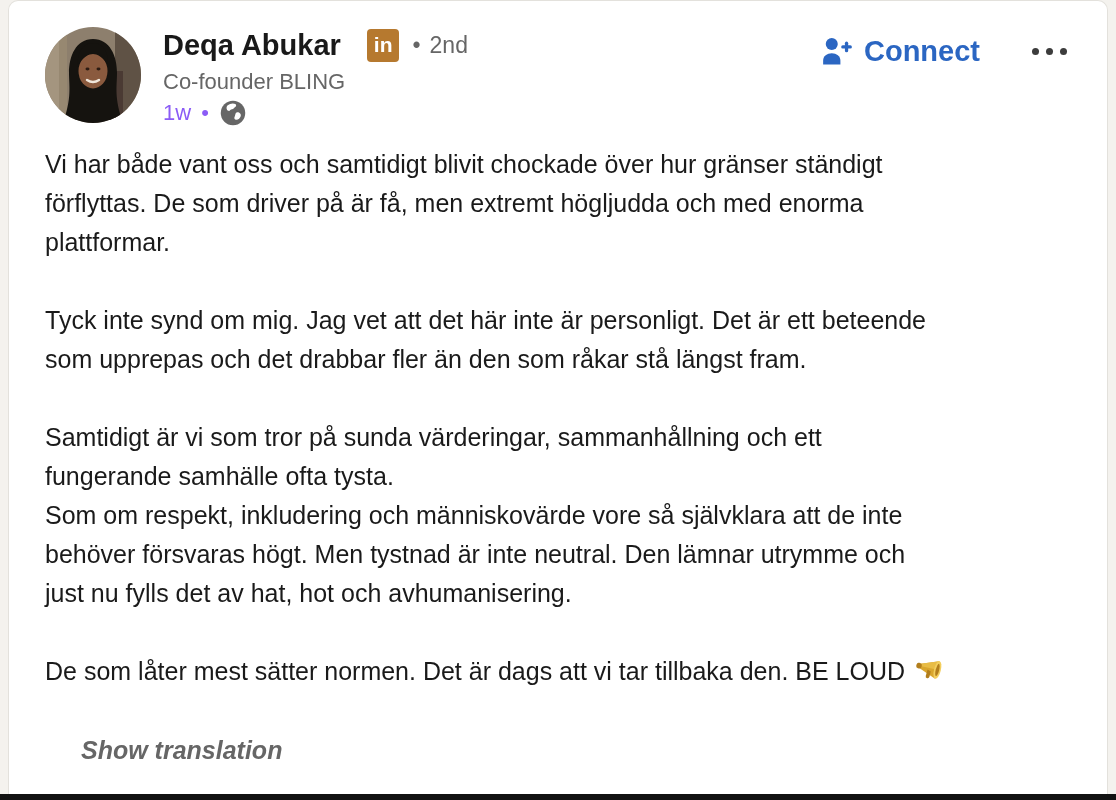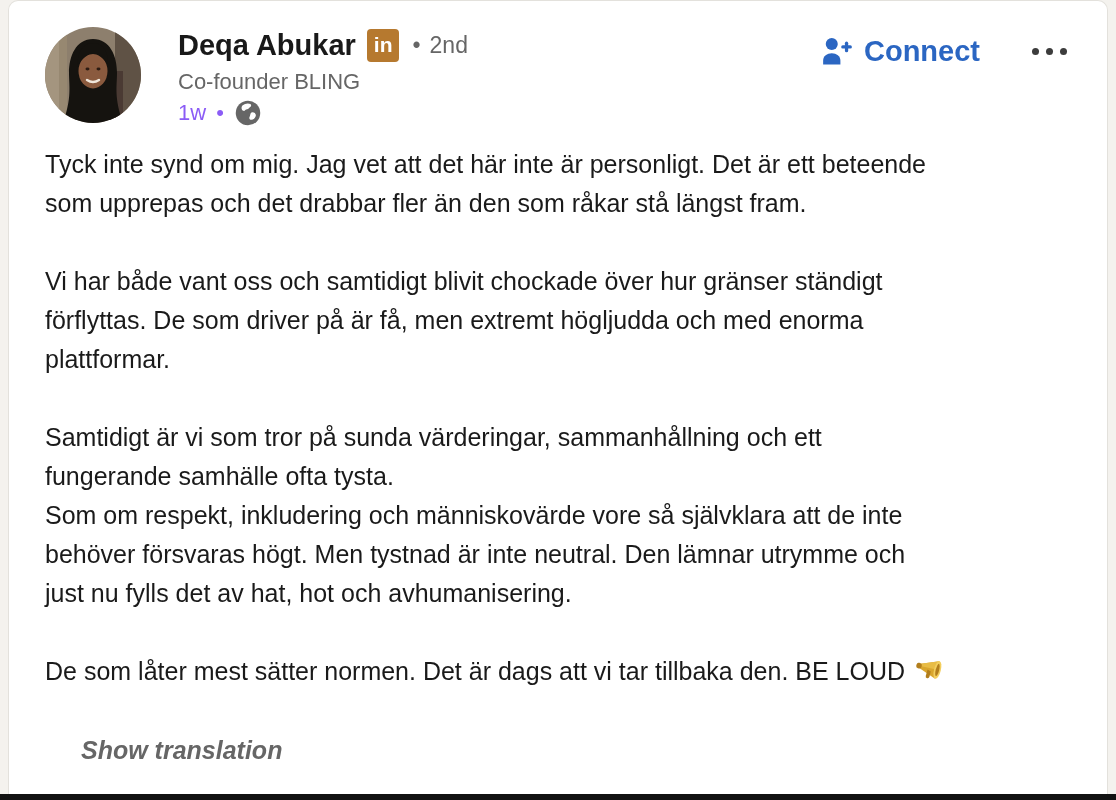--- a/index.html
+++ b/index.html
@@ -25,28 +25,28 @@
   }
 
   
   .header { position:relative; height:132px; }
   .avatar {
     position:absolute; left:36px; top:26px;
     width:96px; height:96px; border-radius:50%;
     overflow:hidden; cursor:pointer;
   }
   .avatar svg { display:block; width:100%; height:100%; }
-  .author-block { position:absolute; left:169px; top:27px; }
+  .author-block { position:absolute; left:154px; top:27px; }
   .name-row { display:flex; align-items:center; }
   .author-name {
     font-size:29px; font-weight:700; color:#191919; line-height:34px;
     cursor:pointer;
   }
   .premium-badge {
-    margin-left:11px;
+    margin-left:26px;
     background:#B6792F; color:#ffffff;
     font-size:21px; font-weight:700;
     line-height:1;
     padding:5px 7px 7px 7px;
     border-radius:4px;
   }
   .name-sep { margin:0 9px 0 13px; color:#666666; font-size:23px; }
   .degree { color:#666666; font-size:23px; }
   .headline { margin-top:6px; color:#666666; font-size:22px; line-height:28px; }
   .time-row { margin-top:3px; display:flex; align-items:center; color:#8b5cf6; font-size:22px; }
@@ -149,25 +149,25 @@
       </button>
       <button class="more-btn">
         <span class="dot"></span>
         <span class="dot"></span>
         <span class="dot"></span>
       </button>
     </div>
   </div>
 
   <div class="post-body">
-    <p>Tyck inte synd om mig. Jag vet att det här inte är personligt. Det är ett beteende
-som upprepas och det drabbar fler än den som råkar stå längst fram.</p>
     <p>Vi har både vant oss och samtidigt blivit chockade över hur gränser ständigt
 förflyttas. De som driver på är få, men extremt högljudda och med enorma
 plattformar.</p>
+    <p>Tyck inte synd om mig. Jag vet att det här inte är personligt. Det är ett beteende
+som upprepas och det drabbar fler än den som råkar stå längst fram.</p>
     <p>Samtidigt är vi som tror på sunda värderingar, sammanhållning och ett
 fungerande samhälle ofta tysta.
 Som om respekt, inkludering och människovärde vore så självklara att de inte
 behöver försvaras högt. Men tystnad är inte neutral. Den lämnar utrymme och
 just nu fylls det av hat, hot och avhumanisering.</p>
     <p class="last"><span>De som låter mest sätter normen. Det är dags att vi tar tillbaka den. BE LOUD</span><svg class="megaphone" width="32" height="28" viewBox="0 0 32 28">
         <g transform="rotate(14 16 14)">
           <path d="M5.5 10.2 L23 3.2 L23 21.2 L5.5 14.8 Z" fill="#D9A62E"></path>
           <path d="M5.5 10.2 L23 3.2 L23 12 L5.5 12.6 Z" fill="#E8BC45"></path>
           <ellipse cx="23.2" cy="12.2" rx="3.4" ry="9.1" fill="#F3CE5E"></ellipse>

